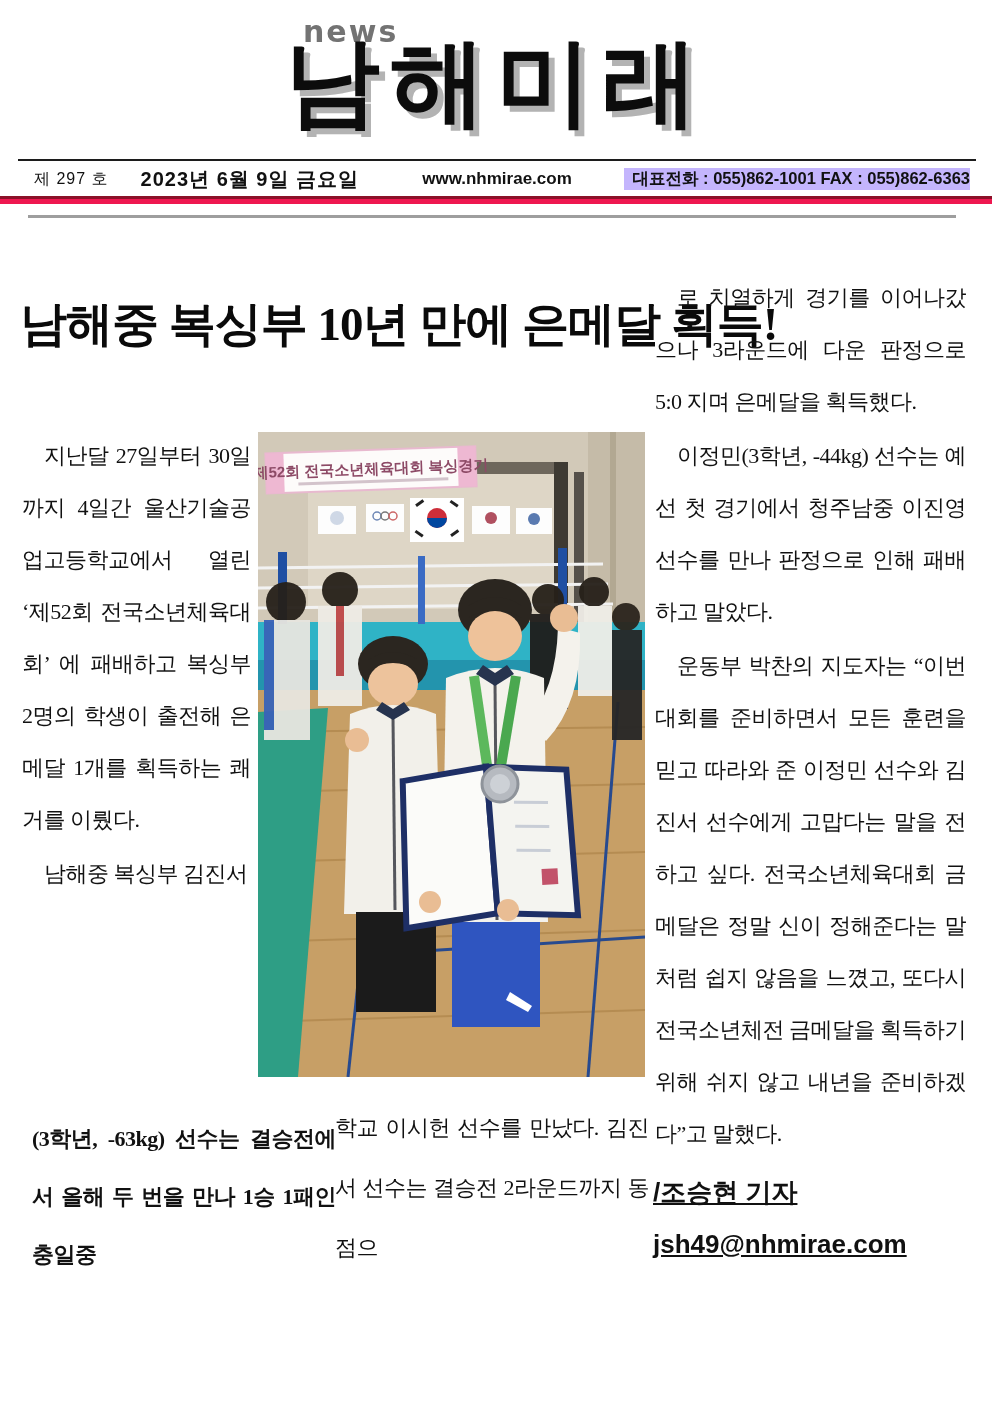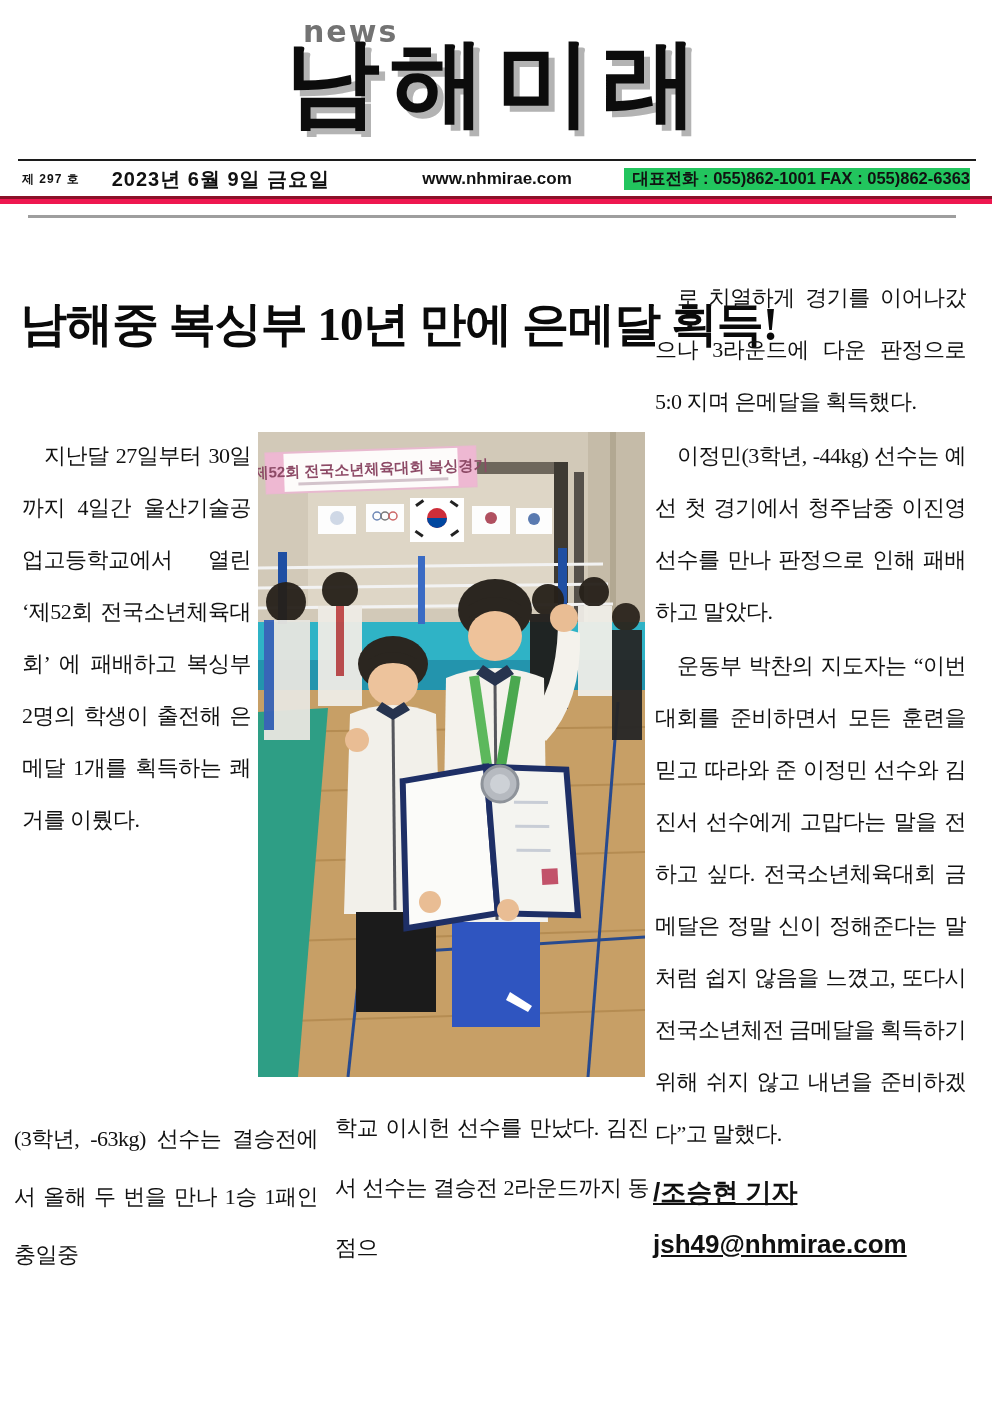--- a/index.html
+++ b/index.html
@@ -28,43 +28,43 @@
   }
   
   .header-rule-top {
     position: absolute; left: 18px; top: 159px; width: 958px; height: 2px; background: #1c1c1c;
   }
   .header-row {
     position: absolute; left: 18px; top: 164px; width: 958px; height: 30px;
     font-family: "Liberation Sans", "DejaVu Sans", sans-serif;
     display: flex; align-items: center;
   }
-  .issue-no { font-size: 12px; font-weight: bold; margin-left: 4px; letter-spacing: 1px; }
+  .issue-no { font-size: 16px; font-weight: normal; margin-left: 16px; letter-spacing: 1px; }
   .pub-date { font-size: 20px; font-weight: bold; margin-left: 32px; letter-spacing: 1px; }
   .site-url { font-size: 17px; font-weight: bold; position: absolute; left: 0; width: 100%; text-align: center; }
-  .contact  { font-size: 16.5px; font-weight: bold; margin-left: auto; margin-right: 6px; position: relative; z-index: 2; background: #22c55e; padding-left: 8px; }
+  .contact  { font-size: 16.5px; font-weight: bold; margin-left: auto; margin-right: 6px; position: relative; z-index: 2; background: #c4b5fd; padding-left: 8px; }
   .red-line-dark  { position: absolute; left: 0; top: 196px; width: 992px; height: 3px; background: #8c1128; }
   .red-line-bright{ position: absolute; left: 0; top: 199px; width: 992px; height: 5px; background: #ee1750; }
   .gray-rule { position: absolute; left: 28px; top: 215px; width: 928px; height: 3px; background: #9e9e9e; }
   
   .headline {
     position: absolute; left: 20px; top: 262px; width: 625px;
     font-family: "Liberation Serif", "DejaVu Serif", serif;
     font-size: 47px; font-weight: 900; color: #0a0a0a;
     letter-spacing: -1px; white-space: nowrap;
   }
   
   .body-text p { margin: 2px; text-indent: 1em; text-align: justify; }
   .col-left {
     position: absolute; left: 20px; top: 428px; width: 233px;
     font-size: 22px; line-height: 52px; letter-spacing: -0.5px;
   }
   .col-left-wide {
-    position: absolute; left: 12px; top: 1108px; width: 308px;
-    font-size: 22px; line-height: 58px; letter-spacing: -0.5px;
+    position: absolute; left: 30px; top: 1108px; width: 308px;
+    font-size: 22px; line-height: 58px; letter-spacing: -0.5px; font-weight: bold;
   }
   .col-left-wide p { text-indent: 0; }
   .col-mid-bottom {
     position: absolute; left: 333px; top: 1096px; width: 318px;
     font-size: 22px; line-height: 60px; letter-spacing: -0.5px;
   }
   .col-mid-bottom p { text-indent: 0; }
   .col-right {
     position: absolute; left: 653px; top: 270px; width: 315px;
     font-size: 22px; line-height: 52px; letter-spacing: -0.5px;
@@ -233,20 +233,21 @@
       <circle cx="242" cy="352" r="10" fill="#cdd1d6"></circle>
     </g>
 
     <circle cx="172" cy="470" r="11" fill="#e9bd94"></circle>
     <circle cx="250" cy="478" r="11" fill="#e9bd94"></circle>
   </svg>
 </div>
 
 <div class="body-text col-left">
   <p>지난달 27일부터 30일까지 4일간 울산기술공업고등학교에서 열린 ‘제52회 전국소년체육대회’ 에 패배하고 복싱부 2명의 학생이 출전해 은메달 1개를 획득하는 쾌거를 이뤘다.</p>
+  <p>남해중 복싱부 김진서</p>
 </div>
 
 <div class="body-text col-left-wide">
   <p>(3학년, -63kg) 선수는 결승전에서 올해 두 번을 만나 1승 1패인 충일중</p>
 </div>
 
 <div class="body-text col-mid-bottom">
   <p>학교 이시헌 선수를 만났다. 김진서 선수는 결승전 2라운드까지 동점으</p>
 </div>
 

